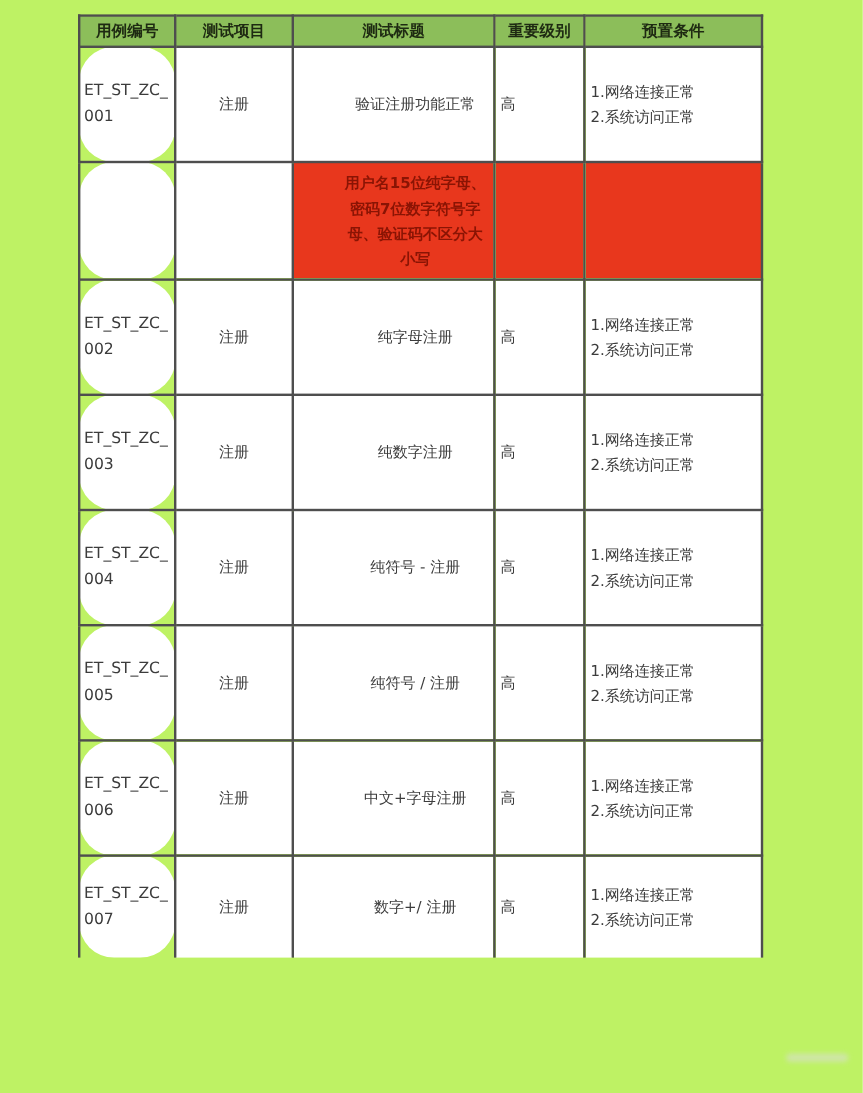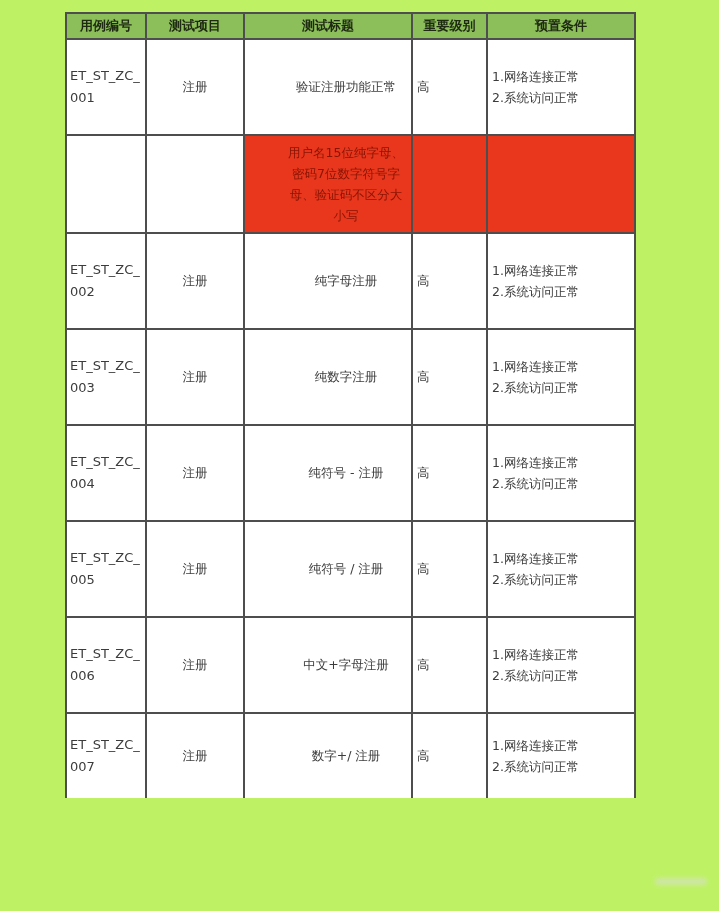--- a/index.html
+++ b/index.html
@@ -35,30 +35,30 @@
   }
   .testcase-table td {
     height: 90px;
     font-size: 12.5px;
     line-height: 1.7;
     color: var(--text, #3c3c3c);
     vertical-align: middle;
     padding: 2px 4px;
     background: #ffffff;
   }
-  td.c-id   { word-break: break-all; font-size: 13px; padding-left: 3px; }
+  td.c-id   { word-break: break-all; font-size: 13px; padding-left: 3px; border-radius: 29px; }
   td.c-project { text-align: center; }
   td.c-title { text-align: center; padding-left: 40px; }
   td.c-level { text-align: left; }
   td.c-pre  { white-space: pre-line; }
   tr.hl-row td { height: 92px; }
   tr.hl-row td.hl {
     background: var(--highlight_bg, #e8371d);
     color: var(--highlight_text, #8a1404);
-    font-weight: normal;
+    font-weight: bold;
   }
   tbody tr:last-child td {
     border-bottom: none;
     height: 80px;
   }
   .watermark {
     position: absolute;
     right: 12px;
     bottom: 26px;
     width: 52px;

